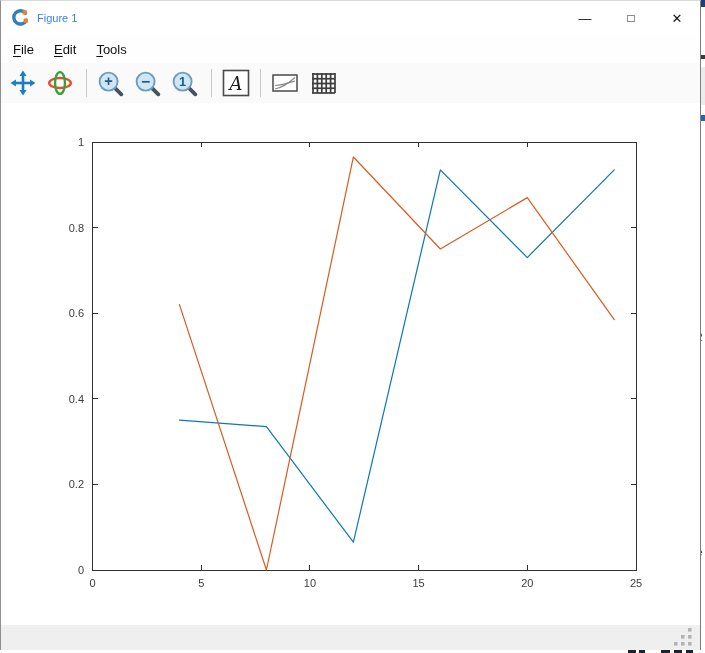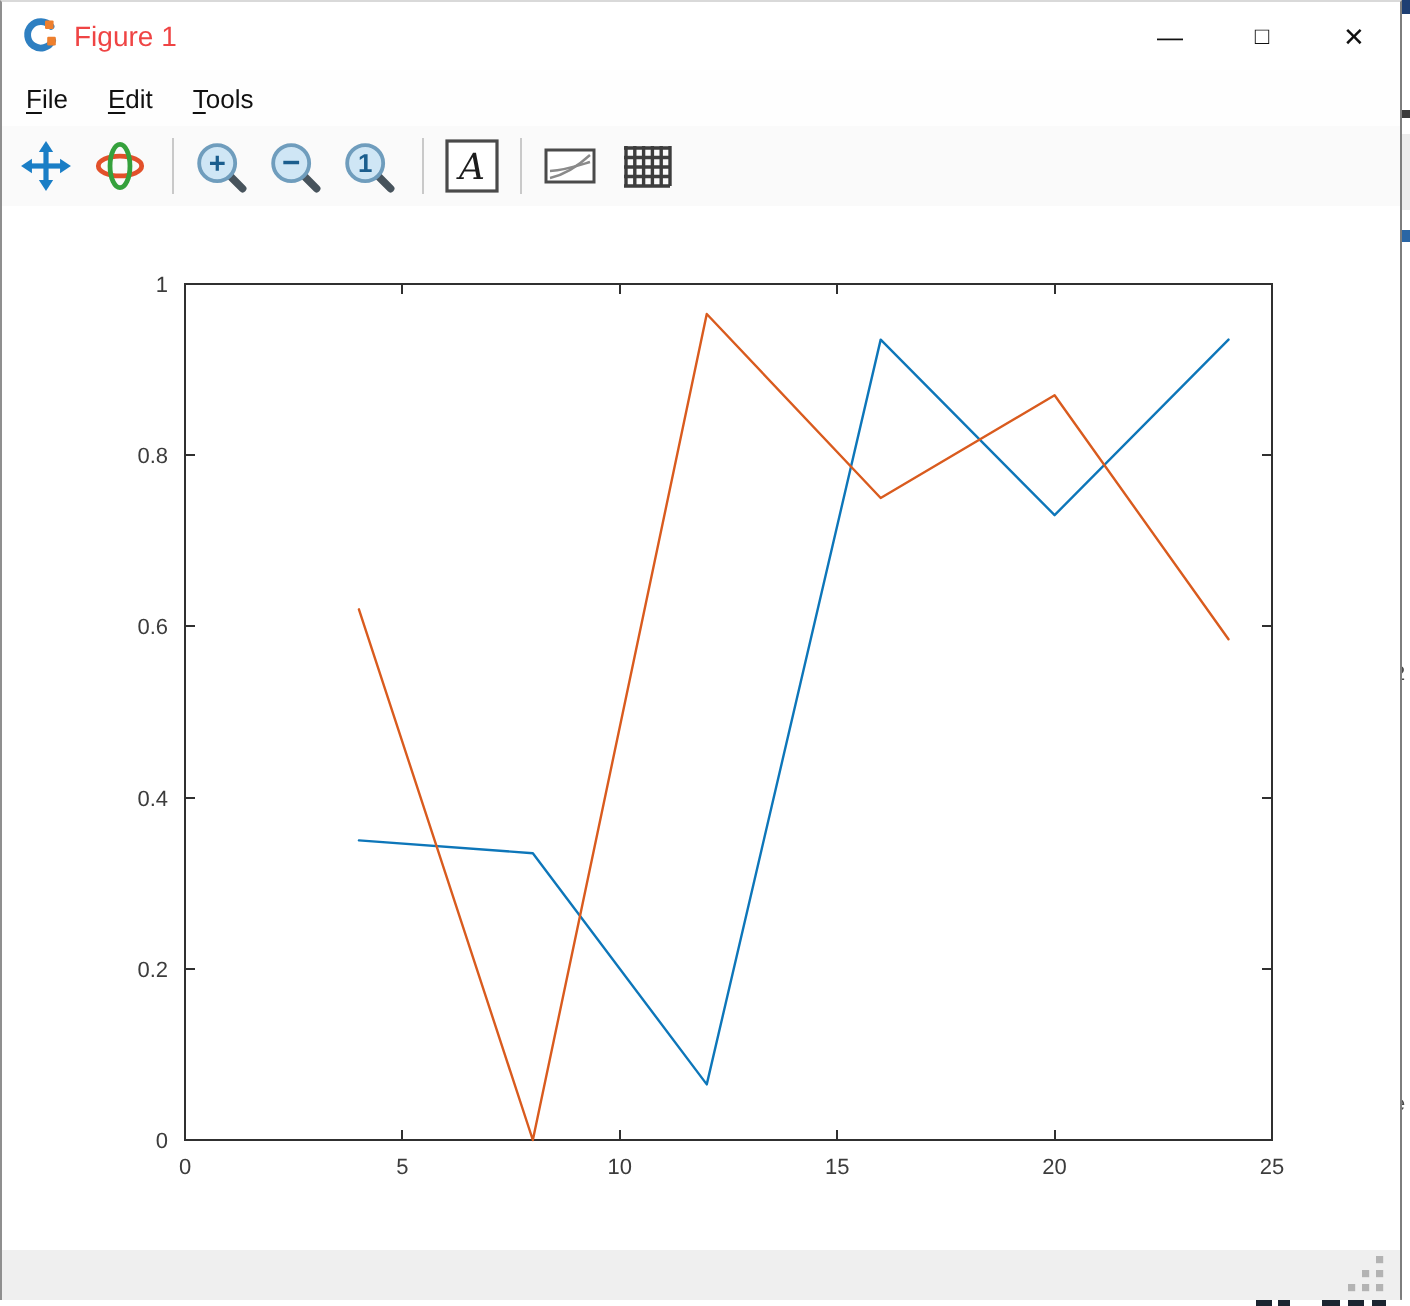--- a/index.html
+++ b/index.html
@@ -11,21 +11,21 @@
     position:absolute;left:0;top:0;width:701px;height:650px;box-sizing:border-box;
     background:#fdfdfd;
     border-left:1px solid #8f8f8f;border-right:1px solid #7d7d7d;
     border-bottom:1px solid #8f8f8f;border-top:1px solid #d9d9d9;
   }
   .titlebar{
     position:relative;height:34px;display:flex;align-items:center;
     padding-left:10px;background:#ffffff;
   }
   .app-icon{width:18px;height:18px;margin-right:8px;}
-  .title-text{font-size:14px;color:#ef4444;}
+  .title-text{font-size:11px;color:#3b82f6;}
   .win-controls{position:absolute;right:0;top:0;height:34px;display:flex;}
   .win-btn{width:46px;height:34px;display:flex;align-items:center;justify-content:center;
     font-size:13px;color:#111;cursor:default;}
   .win-btn.maxi{font-size:12px;}
   .menubar{height:28px;display:flex;align-items:center;padding-left:2px;background:#fefefe;}
   .menu-item{padding:0 10px;font-size:13px;color:#101010;text-align:right;}
   .menu-item .mn{text-decoration:underline;text-underline-offset:2px;}
   .toolbar{height:40px;display:flex;align-items:center;padding-left:7px;background:#fafafa;}
   .tb-btn{display:flex;align-items:center;justify-content:center;}
   .tb-sep{width:1px;height:28px;background:#c9c9c9;margin:0 9px;}

